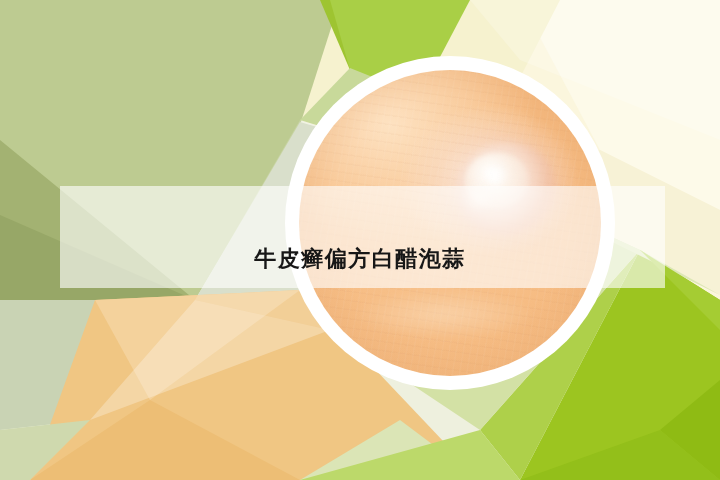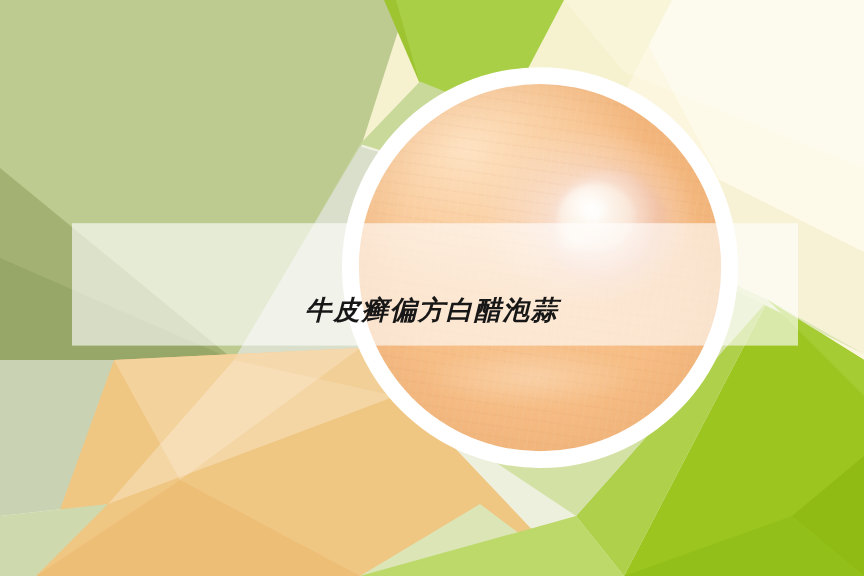--- a/index.html
+++ b/index.html
@@ -157,21 +157,20 @@
     display: flex;
     align-items: center;
     justify-content: center;
     font-size: 22px;
     font-weight: bold;
     color: #171717;
     letter-spacing: 1.5px;
     white-space: nowrap;
     padding-top: 44px;
     box-sizing: border-box;
-    font-style: italic;
   }
 </style>
 </head>
 <body>
 
 <div id="stage">
 
   <svg id="bg-svg" viewBox="0 0 720 480" preserveAspectRatio="none">
 
     <rect x="0" y="0" width="720" height="480" fill="#eef0de"></rect>

